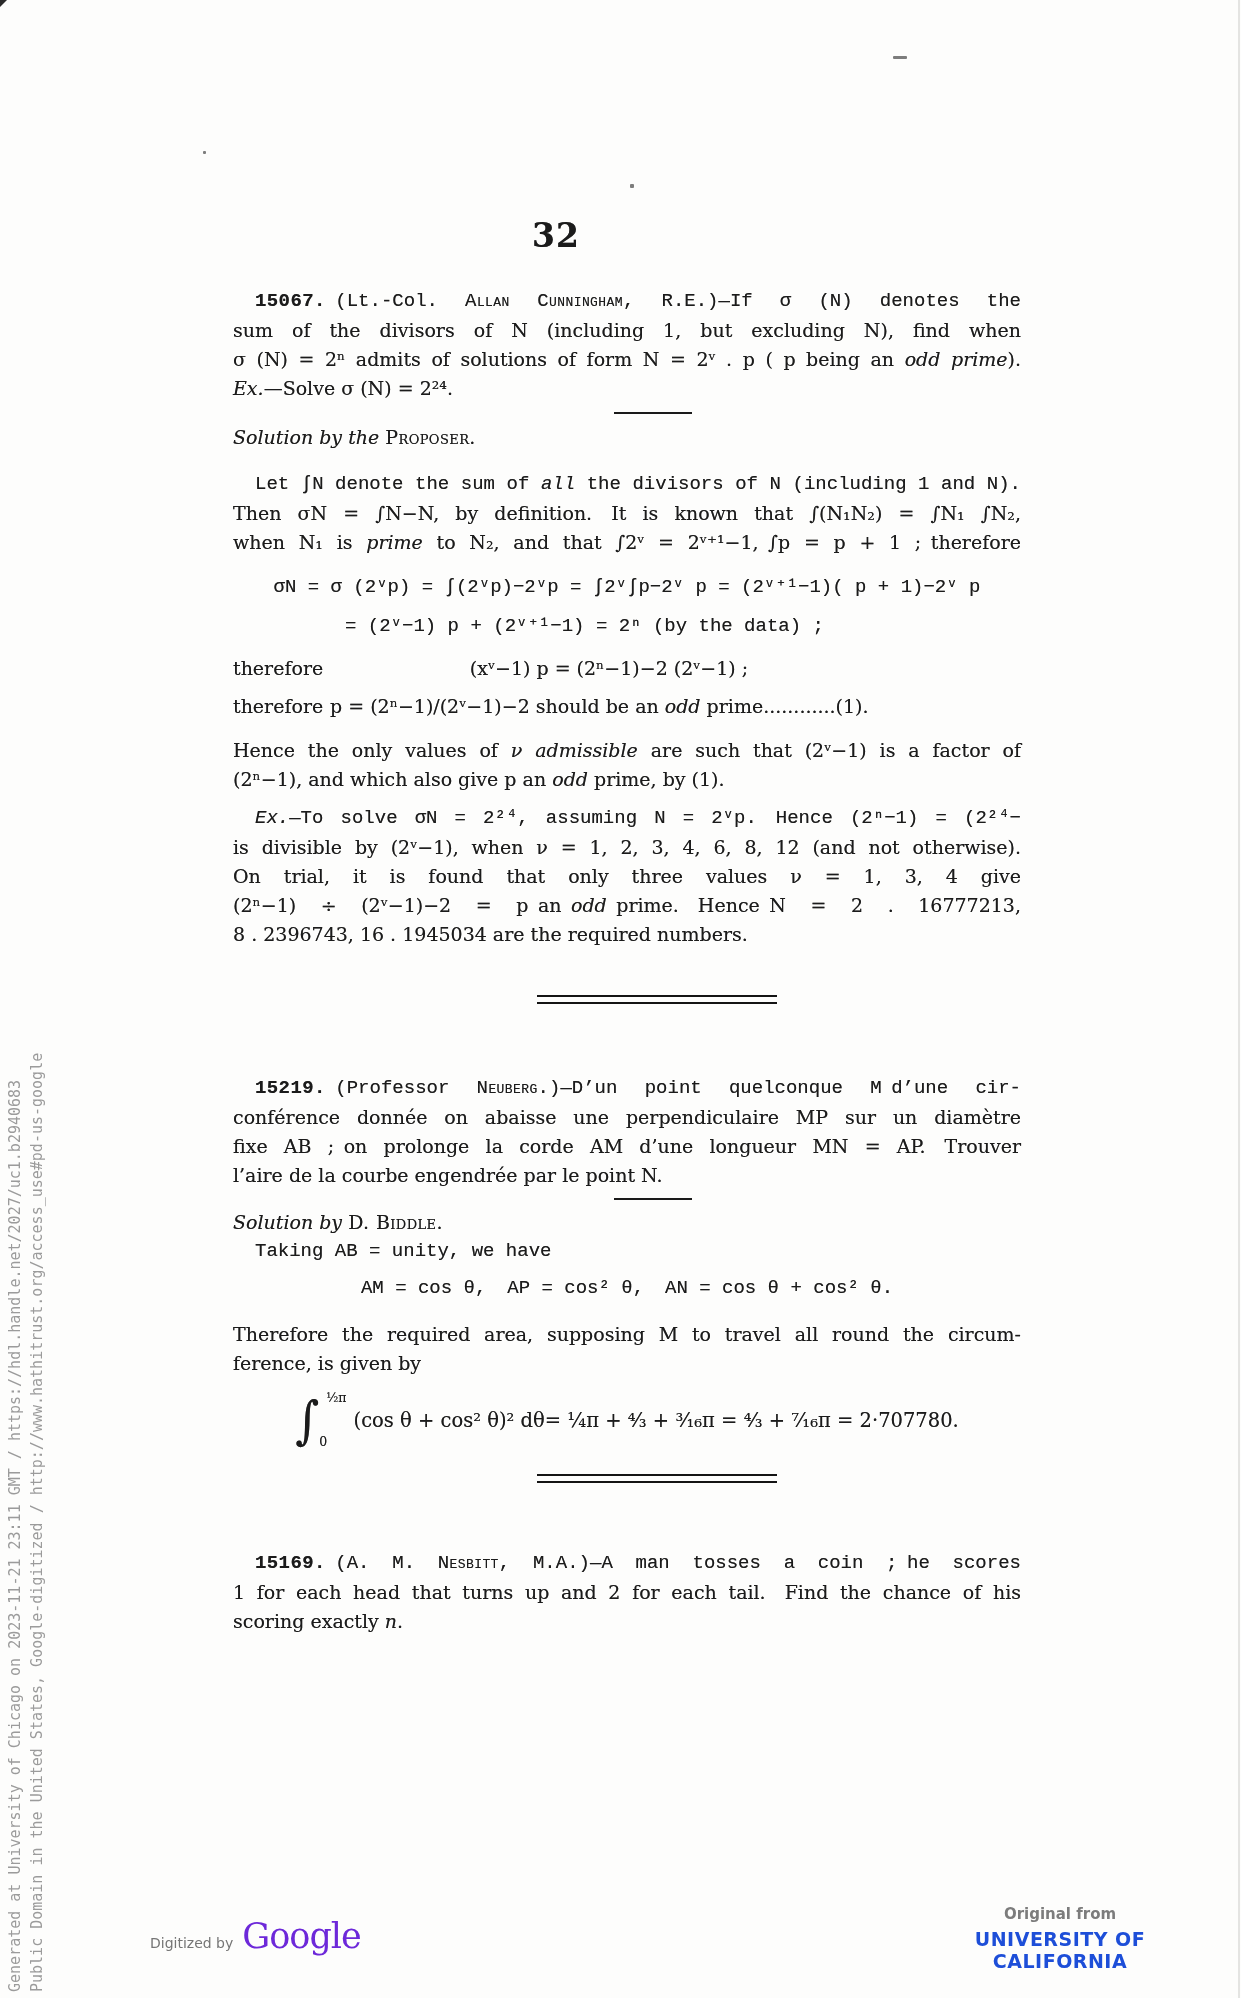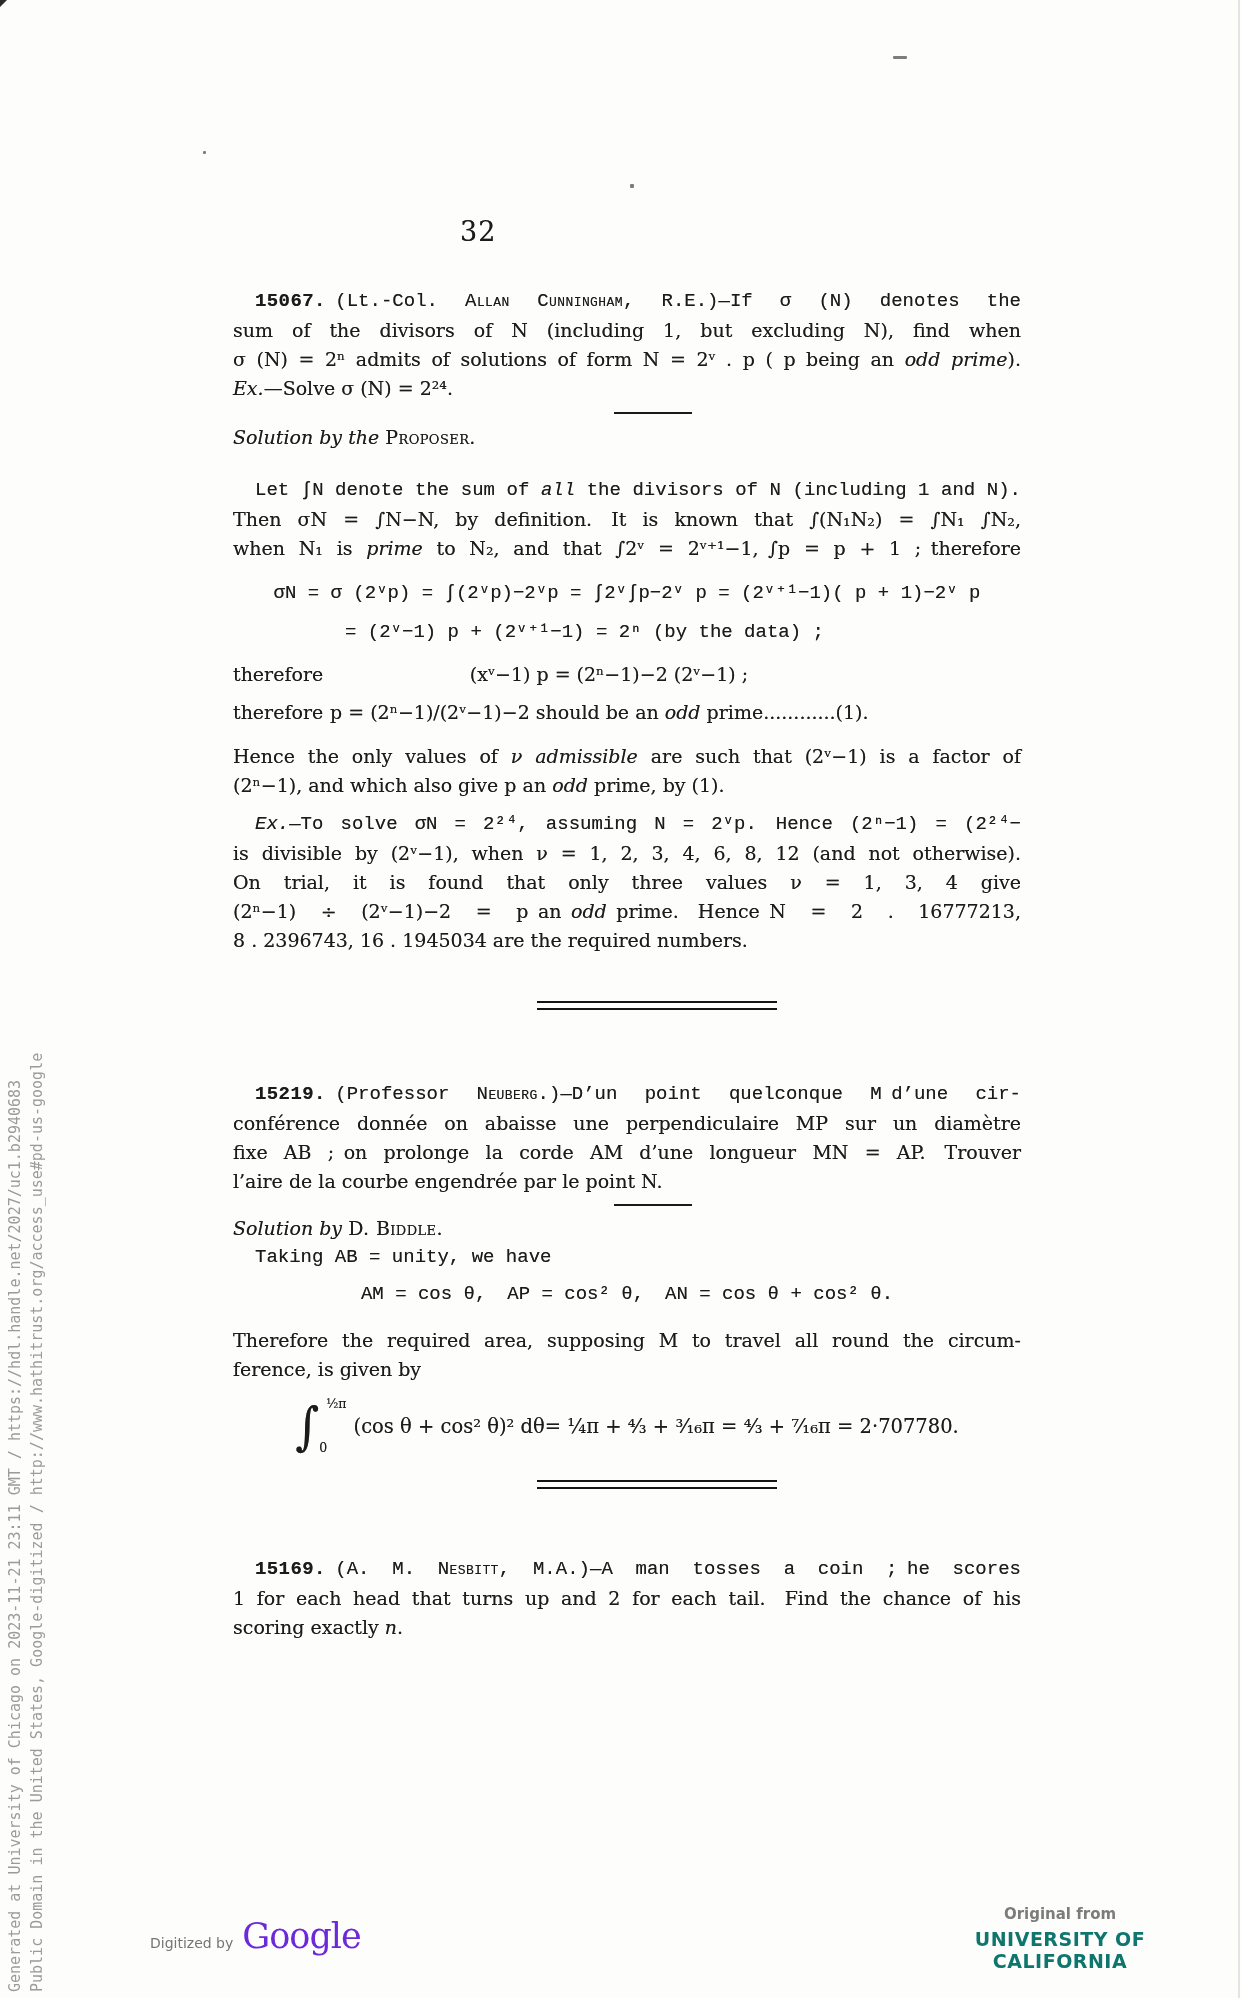--- a/index.html
+++ b/index.html
@@ -5,21 +5,21 @@
   html,body{margin:0;padding:0;}
   body{
     width:1241px;height:1998px;position:relative;
     background:#fdfdfc;color:#1c1c1c;
     font-family:"DejaVu Serif","DejaVu Sans",serif;
     overflow:hidden;
   }
   .ink{color:#1b1b1b;text-shadow:0 0 .4px rgba(10,10,10,.55);}
   #page-number{
     position:absolute;left:460px;top:216px;width:120px;
-    text-align:left;font-size:27px;font-weight:normal;letter-spacing:1px;
+    text-align:right;font-size:33px;font-weight:bold;letter-spacing:1px;
   }
   #content{
     position:absolute;left:233px;top:287px;width:788px;
     font-size:19px;line-height:29px;
   }
   .ln{height:29px;text-align:justify;text-align-last:justify;white-space:nowrap;}
   .ln.nj{text-align:left;text-align-last:left;}
   .ind{text-indent:22px;font-family:Liberation Mono, monospace;}
   .num{font-weight:bold;letter-spacing:.4px;}
   .sc{font-variant:small-caps;letter-spacing:.4px;}
@@ -65,21 +65,21 @@
   }
   #google-wordmark{
     font-family:"DejaVu Serif",serif;font-size:35px;color:#6d28d9;
     margin-left:9px;letter-spacing:-1px;
   }
   #original-from{
     position:absolute;left:920px;top:1905px;width:280px;text-align:center;
     font-family:"DejaVu Sans","Liberation Sans",sans-serif;color:#7c7c7c;font-weight:bold;
   }
   #original-from .l1{font-size:15px;}
-  #original-from .l2{font-size:19px;color:#0f766e;margin-top:5px;letter-spacing:.5px;}
+  #original-from .l2{font-size:19px;color:#1d4ed8;margin-top:5px;letter-spacing:.5px;}
   
   .speck{position:absolute;background:#7d7d7d;border-radius:1px;}
   #edge-line{position:absolute;right:1px;top:0;width:2px;height:1998px;background:#e4e4e2;}
   #corner-mark{
     position:absolute;left:0;top:0;width:0;height:0;
     border-top:7px solid #2a2a2a;border-right:7px solid transparent;
   }
 </style>
 </head>
 <body>
@@ -102,21 +102,21 @@
     <div class="ln">sum of the divisors of N (including 1, but excluding N), find when</div>
     <div class="ln"><span>σ (N) = 2ⁿ admits of solutions of form N = 2ᵛ . p ( p being an </span><span class="it">odd prime</span><span>).</span></div>
     <div class="ln nj"><span class="it">Ex.</span><span>—Solve σ (N) = 2²⁴.</span></div>
   </div>
 
   <div class="rule-s"></div>
 
   <div>
     <div class="ln nj ctr"><span class="it">Solution by the </span><span class="sc">Proposer.</span></div>
 
-    <div style="margin-top:24px;">
+    <div style="margin-top:18px;">
       <div class="ln ind"><span>Let ∫N denote the sum of </span><span class="it">all</span><span> the divisors of N (including 1 and N).</span></div>
       <div class="ln">Then σN = ∫N−N, by definition. It is known that ∫(N₁N₂) = ∫N₁ ∫N₂,</div>
       <div class="ln"><span>when N₁ is </span><span class="it">prime</span><span> to N₂, and that ∫2ᵛ = 2ᵛ⁺¹−1, ∫p = p + 1 ; therefore</span></div>
     </div>
 
     <div class="eq eq-c" style="margin-top:16px;">σN = σ (2ᵛp) = ∫(2ᵛp)−2ᵛp = ∫2ᵛ∫p−2ᵛ p = (2ᵛ⁺¹−1)( p + 1)−2ᵛ p</div>
     <div class="eq eq-l" style="margin-top:5px;">= (2ᵛ−1) p + (2ᵛ⁺¹−1) = 2ⁿ (by the data) ;</div>
     <div class="eqrow" style="margin-top:8px;">
       <span class="lbl">therefore</span>
       <span class="eqc">(xᵛ−1) p = (2ⁿ−1)−2 (2ᵛ−1) ;</span>

